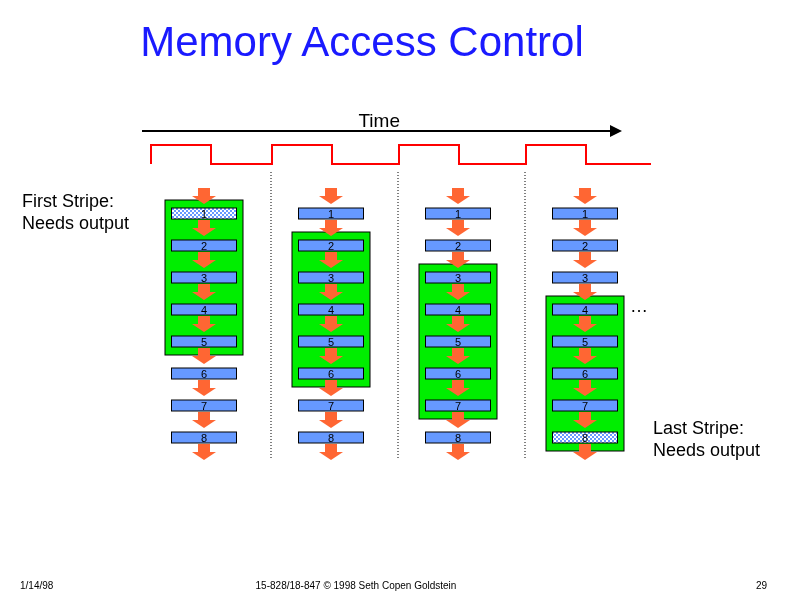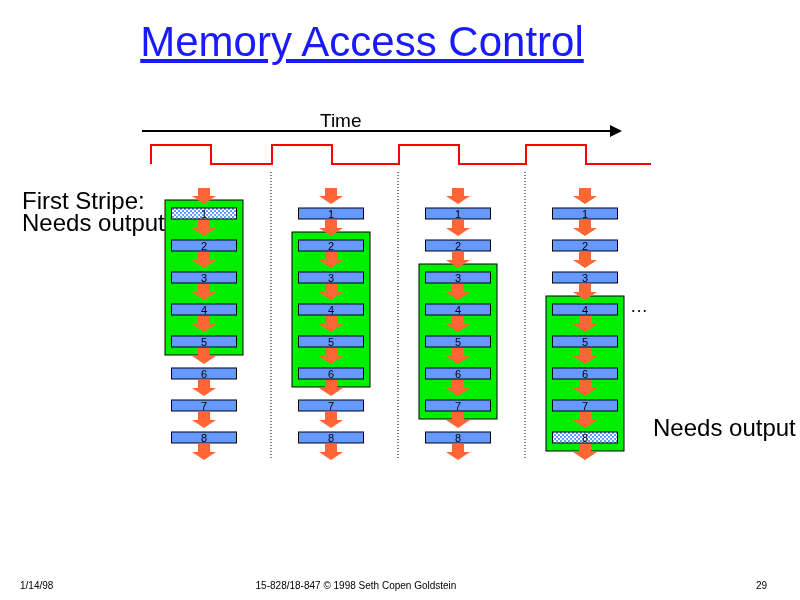--- a/index.html
+++ b/index.html
@@ -1,35 +1,36 @@
 <!DOCTYPE html>
 <html><head>
   <meta charset="utf-8">
   <style>
     html, body { margin: 0; padding: 0; background: #ffffff; }
     body { width: 800px; height: 600px; position: relative; overflow: hidden; font-family: "Liberation Sans", sans-serif; }
-    .title { position: absolute; left: 0; width: 724px; top: 18px; text-align: center; color: #1a1aff; font-size: 42px; text-decoration: underline; }
-    .time-label { position: absolute; left: 320px; width: 80px; top: 110px; text-align: left; font-size: 19px; color: #000; }
-    .side-label { position: absolute; font-size: 24px; color: #000; line-height: 22px; }
+    .title { position: absolute; left: 0; width: 724px; top: 18px; text-align: center; color: #1a1aff; font-size: 42px; }
+    .time-label { position: absolute; left: 320px; width: 80px; top: 110px; text-align: right; font-size: 19px; color: #000; }
+    .side-label { position: absolute; font-size: 18px; color: #000; line-height: 22px; }
     .footer { position: absolute; top: 580px; font-family: Liberation Sans, sans-serif; font-size: 10px; color: #000; }
     svg { position: absolute; left: 0; top: 0; }
     .bar-text { font-family: "Liberation Sans", sans-serif; font-size: 11px; fill: #000; }
     .ellipsis { position: absolute; left: 630px; top: 296px; font-size: 18px; }
   </style>
 </head>
 <body>
 
 <div class="title">Memory Access Control</div>
 <div class="time-label">Time</div>
 
 <div class="side-label" style="left:22px; top:190px;">
   <div>First Stripe:</div>
   <div>Needs output</div>
 </div>
 <div class="side-label" style="left:653px; top:417px;">
+  <div>Last Stripe:</div>
   <div>Needs output</div>
 </div>
 <div class="ellipsis">…</div>
 
 <svg id="diagram" width="800" height="600">
   <defs>
     <pattern id="hatch" width="4" height="4" patternUnits="userSpaceOnUse">
       <rect width="4" height="4" fill="#ffffff"></rect>
       <rect width="2" height="2" fill="#6699ff"></rect>
       <rect x="2" y="2" width="2" height="2" fill="#6699ff"></rect>

